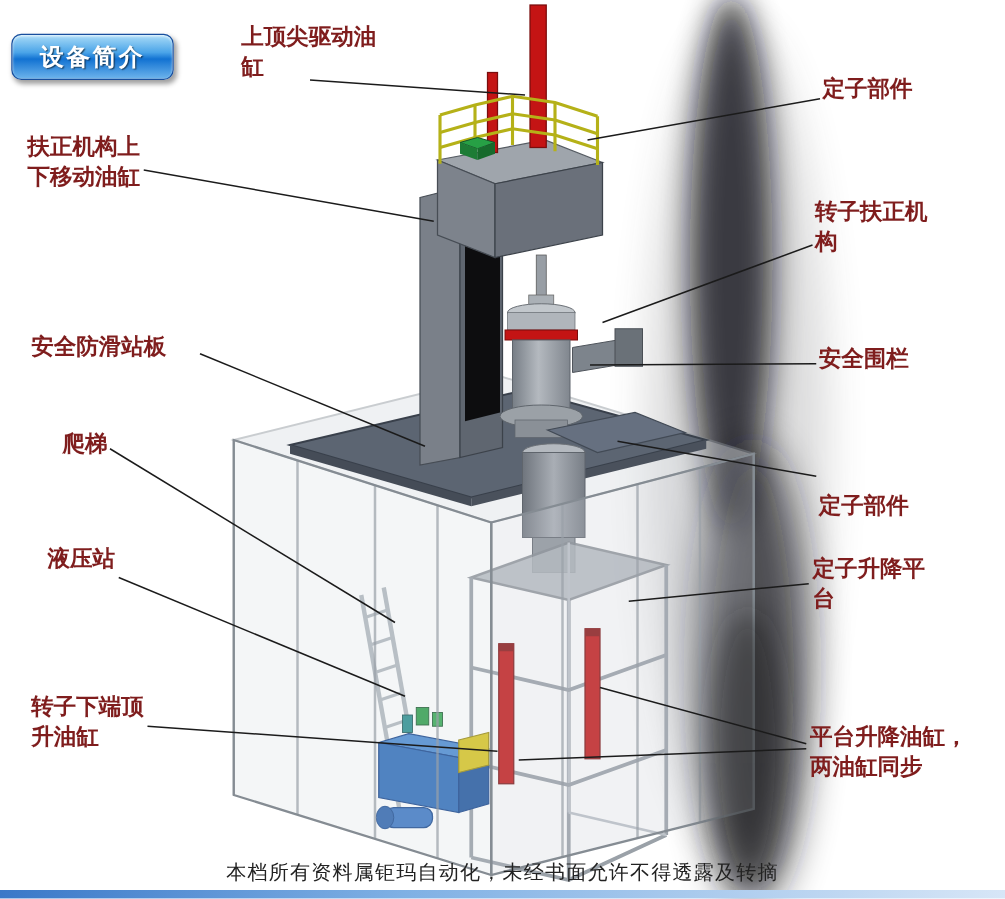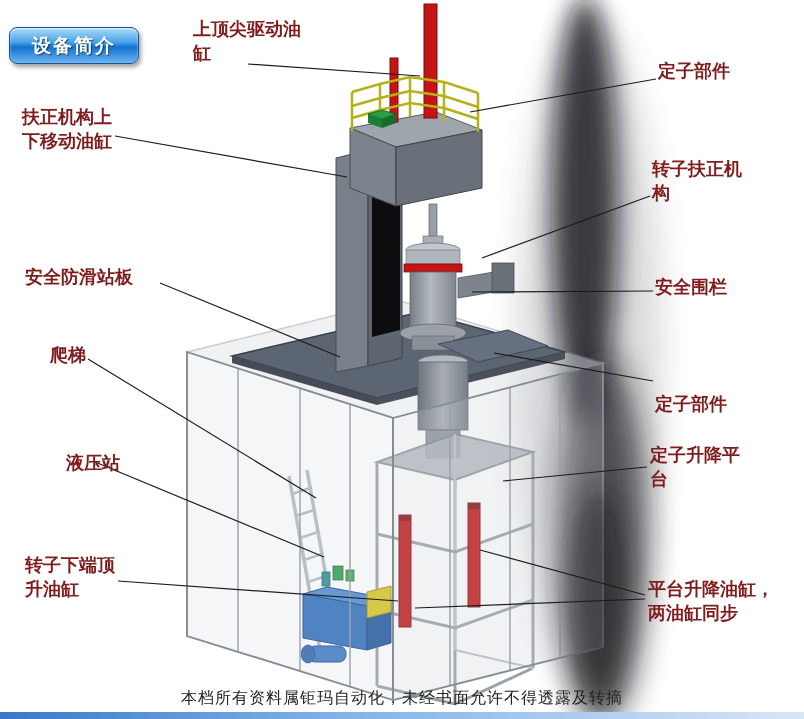--- a/index.html
+++ b/index.html
@@ -213,21 +213,21 @@
   </div>
 
   <div class="callout" style="left:193px;top:18px;width:112px;">上顶尖驱动油缸</div>
   <div class="callout" style="left:658px;top:60px;width:78px;">定子部件</div>
   <div class="callout" style="left:652px;top:158px;width:94px;">转子扶正机构</div>
   <div class="callout" style="left:22px;top:106px;width:94px;">扶正机构上下移动油缸</div>
   <div class="callout" style="left:25px;top:266px;width:114px;">安全防滑站板</div>
   <div class="callout" style="left:655px;top:276px;width:78px;">安全围栏</div>
   <div class="callout" style="left:50px;top:344px;width:42px;">爬梯</div>
   <div class="callout" style="left:655px;top:369px;width:78px;margin-top:24px;">定子部件</div>
-  <div class="callout" style="left:38px;top:452px;width:60px;margin-left:28px;">液压站</div>
+  <div class="callout" style="left:38px;top:436px;width:60px;">液压站</div>
   <div class="callout" style="left:650px;top:444px;width:94px;">定子升降平台</div>
   <div class="callout" style="left:648px;top:578px;width:130px;">平台升降油缸，两油缸同步</div>
   <div class="callout" style="left:25px;top:554px;width:94px;">转子下端顶升油缸</div>
 
   <div class="footer">本档所有资料属钜玛自动化，未经书面允许不得透露及转摘</div>
   <div class="bottom-strip"></div>
 
 </div>
 
 </body></html>

